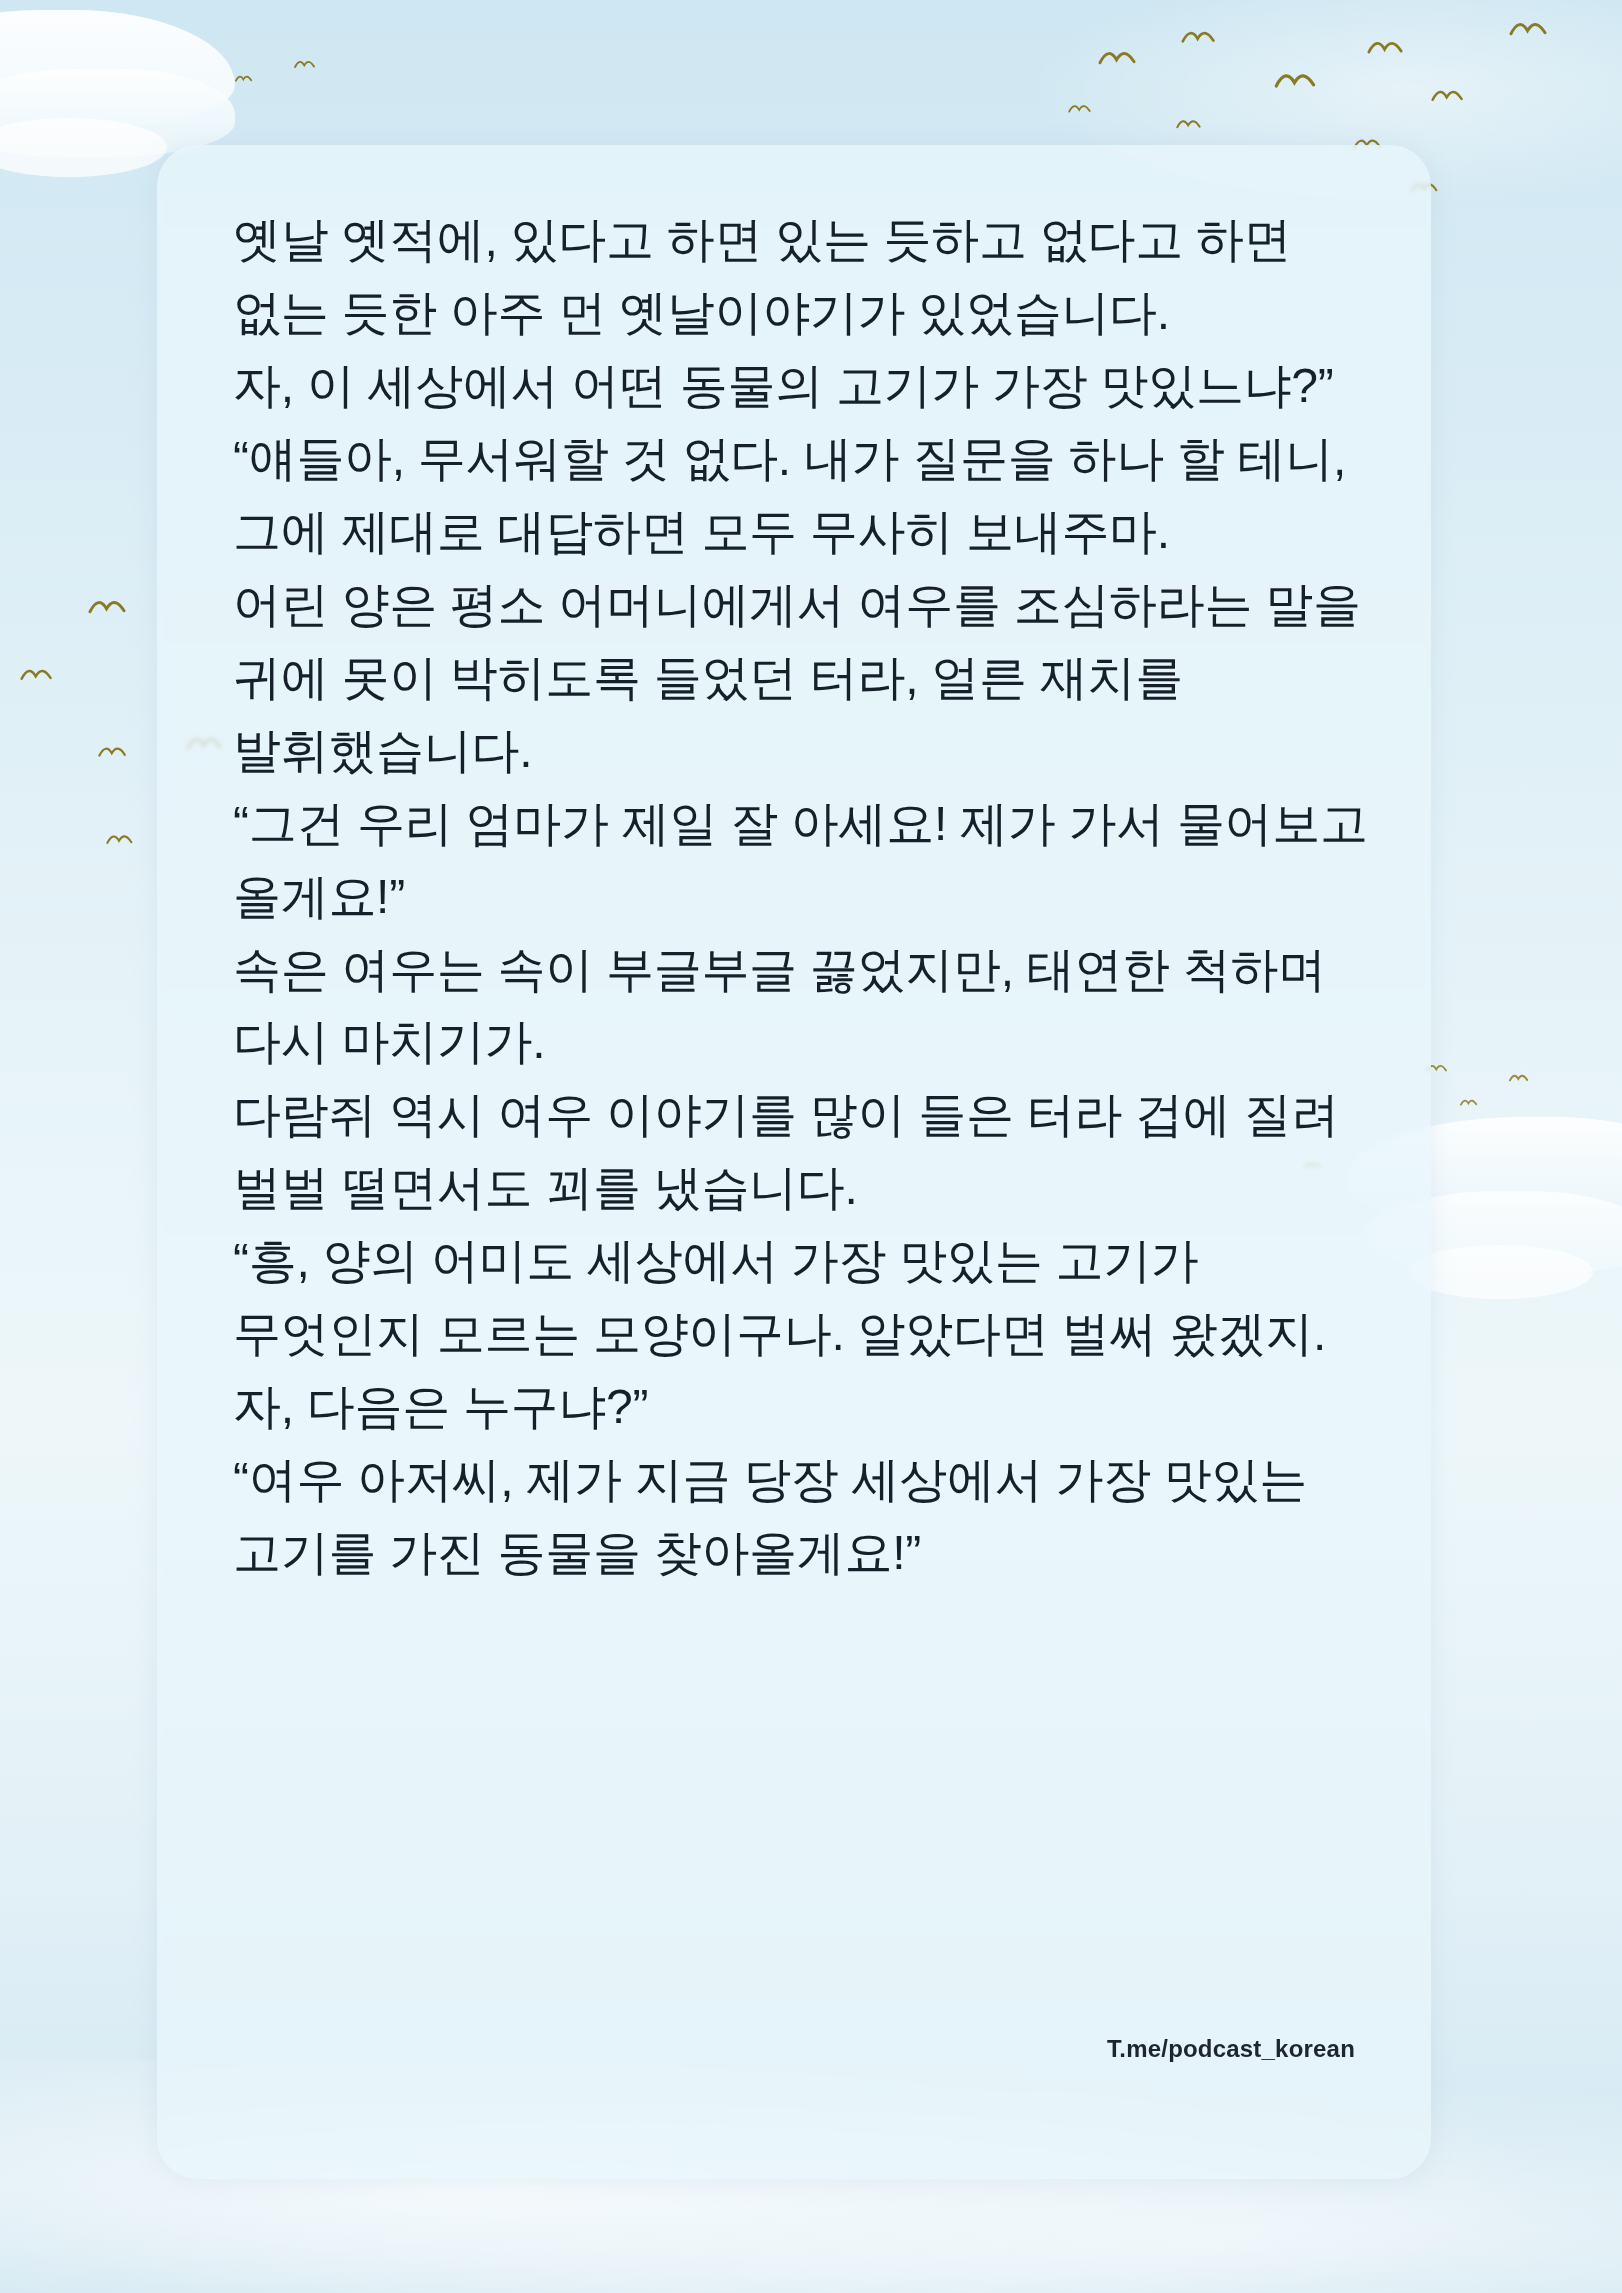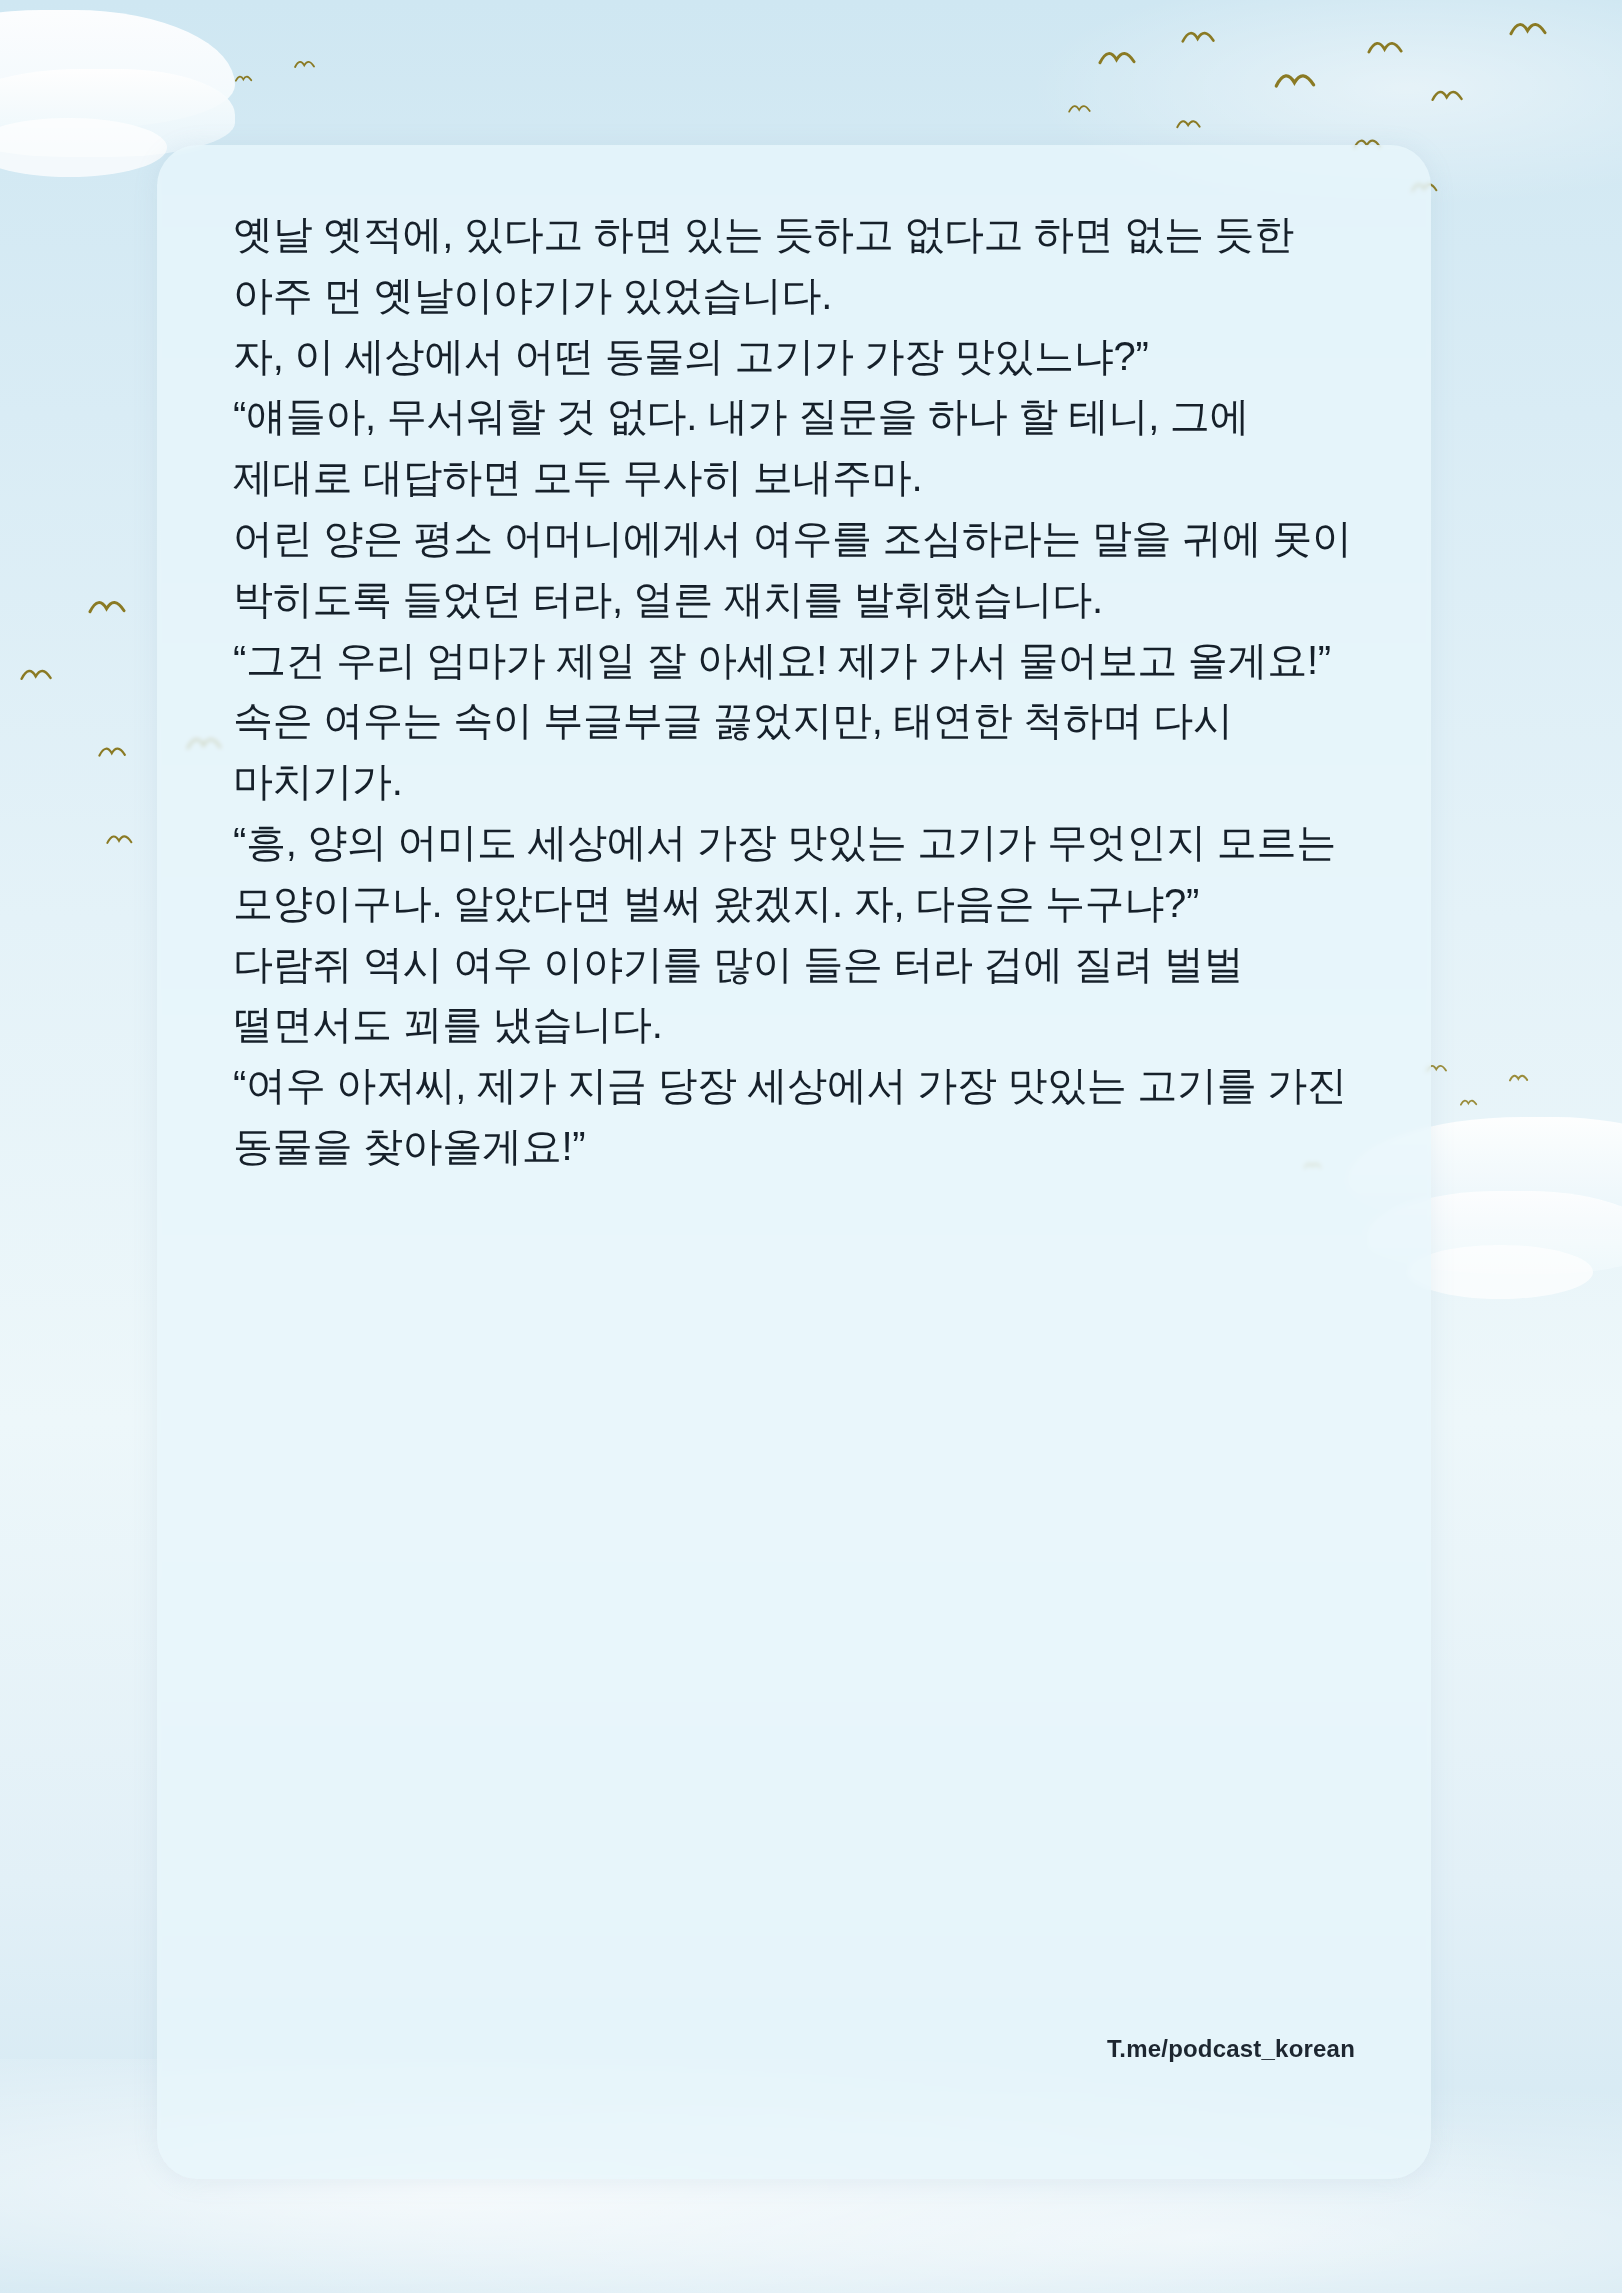--- a/index.html
+++ b/index.html
@@ -93,21 +93,21 @@
     width: 1274px;
     height: 2034px;
     background: rgba(232, 246, 251, 0.78);
     border-radius: 41px;
     box-shadow: 0 2px 25.5px rgba(120,160,180,.12);
     backdrop-filter: blur(2px);
     box-sizing: border-box;
     padding: 59px 63px 39px 76px;
   }
   .story {
-    font-size: 40px;
+    font-size: 48px;
     line-height: 1.52;
     color: #16202a;
     letter-spacing: -0.3px;
     word-break: keep-all;
   }
   .story p {
     margin: 0;
   }
   .footer {
     position: absolute;
@@ -203,19 +203,19 @@
 </div>
 
 <div class="card">
   <div class="story">
     <p>옛날 옛적에, 있다고 하면 있는 듯하고 없다고 하면 없는 듯한 아주 먼 옛날이야기가 있었습니다.</p>
     <p>자, 이 세상에서 어떤 동물의 고기가 가장 맛있느냐?”</p>
     <p>“얘들아, 무서워할 것 없다. 내가 질문을 하나 할 테니, 그에 제대로 대답하면 모두 무사히 보내주마.</p>
     <p>어린 양은 평소 어머니에게서 여우를 조심하라는 말을 귀에 못이 박히도록 들었던 터라, 얼른 재치를 발휘했습니다.</p>
     <p>“그건 우리 엄마가 제일 잘 아세요! 제가 가서 물어보고 올게요!”</p>
     <p>속은 여우는 속이 부글부글 끓었지만, 태연한 척하며 다시 마치기가.</p>
+    <p>다람쥐 역시 여우 이야기를 많이 들은 터라 겁에 질려 벌벌 떨면서도 꾀를 냈습니다.</p>
     <p>“흥, 양의 어미도 세상에서 가장 맛있는 고기가 무엇인지 모르는 모양이구나. 알았다면 벌써 왔겠지. 자, 다음은 누구냐?”</p>
-    <p>다람쥐 역시 여우 이야기를 많이 들은 터라 겁에 질려 벌벌 떨면서도 꾀를 냈습니다.</p>
     <p>“여우 아저씨, 제가 지금 당장 세상에서 가장 맛있는 고기를 가진 동물을 찾아올게요!”</p>
   </div>
   <div class="footer">T.me/podcast_korean</div>
 </div>
 
 
 </body></html>

